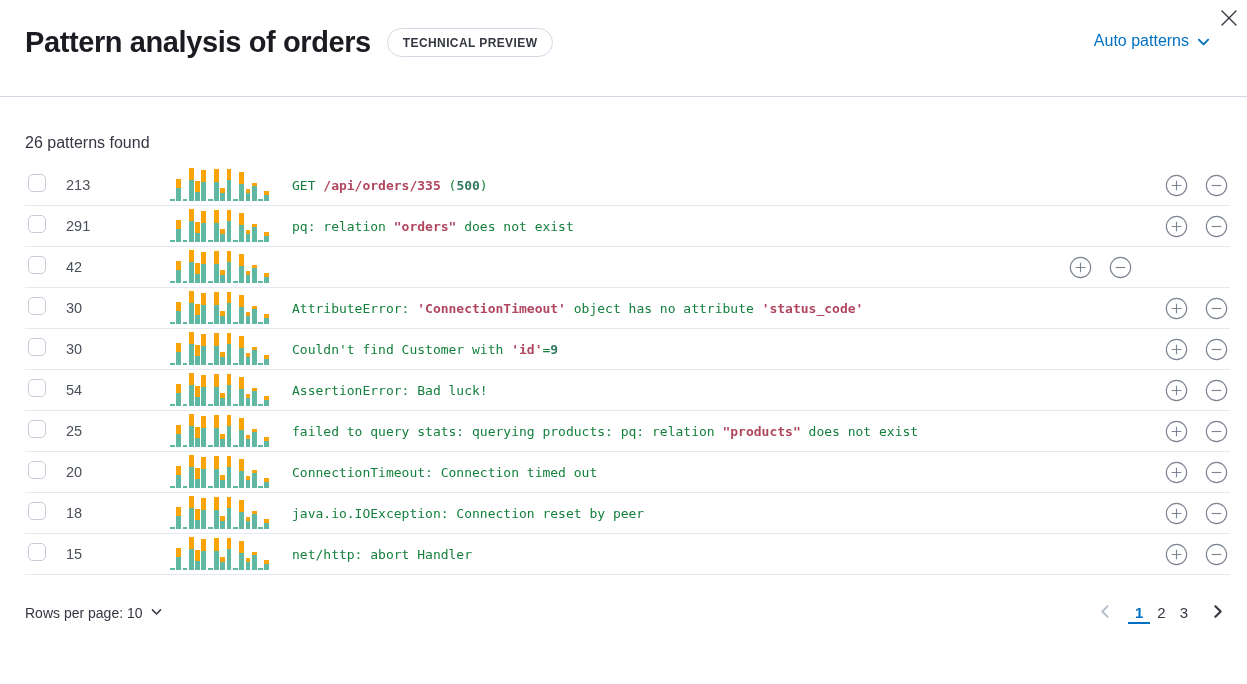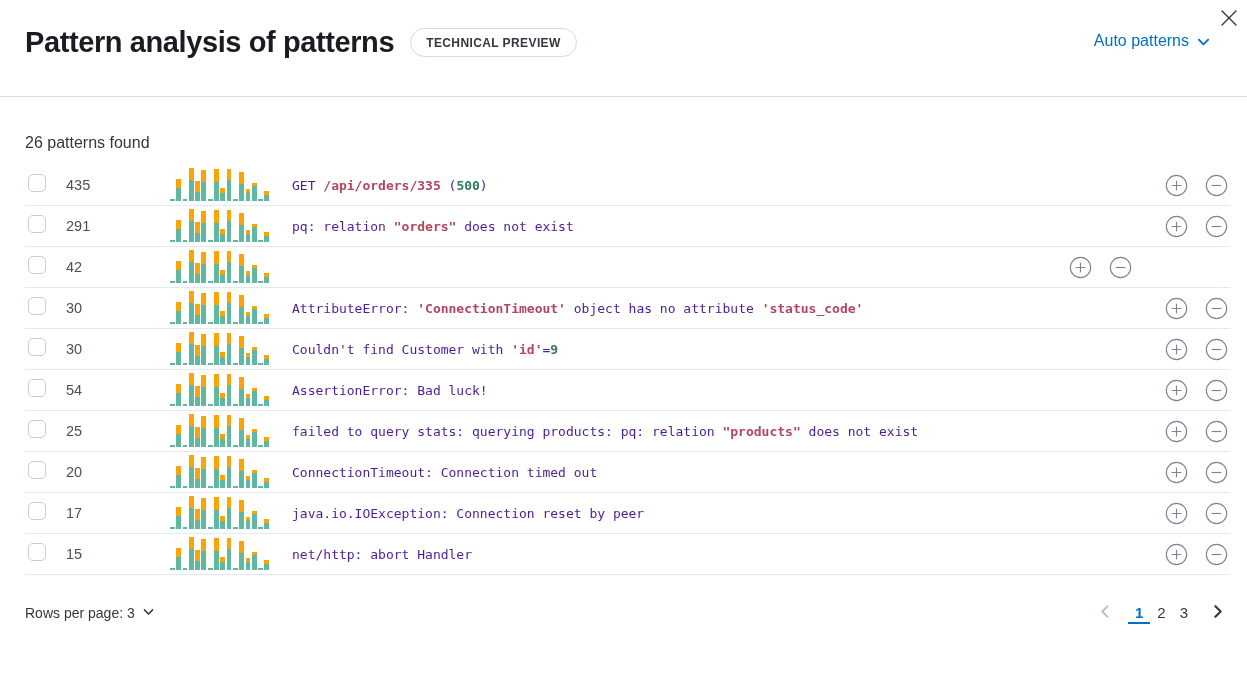--- a/index.html
+++ b/index.html
@@ -57,21 +57,21 @@
   .spark { display:flex; align-items:flex-end; gap:1.5px; width:100px; height:35px; padding-bottom:2px; }
   .bar { width:4.8px; height:100%; display:flex; flex-direction:column; justify-content:flex-end; }
   .seg { display:block; width:100%; }
   .seg.orange { background:#fba408; }
   .seg.teal   { background:#61b8a2; }
 
   .example-cell {
     font-family:"DejaVu Sans Mono", monospace; font-size:13px;
     white-space:nowrap; overflow:hidden;
   }
-  .tok-plain  { color:#4c1d95; }
+  .tok-plain  { color:#15803d; }
   .tok-string { color:#b0475f; font-weight:700; }
   .tok-number { color:#337a62; font-weight:700; }
 
   .actions-cell { display:flex; justify-content:flex-end; gap:17px; padding-right:2px; }
   .icon-btn {
     width:23px; height:23px; padding:0; background:none; border:none;
     color:#7d8491; cursor:pointer;
   }
   .icon-btn svg { display:block; }
 
@@ -93,21 +93,21 @@
   .nav-btn { background:none; border:none; padding:2px 4px; cursor:pointer; }
   .nav-btn.prev { color:#b4bdcb; }
   .nav-btn.next { color:#343741; }
 </style>
 </head>
 <body>
 
 <div>
 
   <header class="flyout-header">
-    <h1 class="page-title">Pattern analysis of patterns</h1>
+    <h1 class="page-title">Pattern analysis of orders</h1>
     <span class="badge">TECHNICAL PREVIEW</span>
     <button class="sampling">
       <span>Auto patterns</span>
       <span>
         <svg width="15" height="15" viewBox="0 0 16 16" fill="none" stroke="currentColor" stroke-width="2" stroke-linecap="round" stroke-linejoin="round">
             <path d="M3 6l5 5 5-5"></path>
           </svg>
       </span>
     </button>
     <button class="close-btn">
@@ -117,21 +117,21 @@
     </button>
   </header>
 
   <main class="content">
     <div class="patterns-found">26 patterns found</div>
 
     <div>
       <div id="rows-container">
   <div class="grid-row trow">
     <span><span class="checkbox"></span></span>
-    <span class="count-cell">435</span>
+    <span class="count-cell">213</span>
     <span class="spark">
               <span class="bar">
                 <i class="seg orange" style="height: 0%;"></i>
                 <i class="seg teal" style="height: 5.55556%;"></i>
               </span>
               <span class="bar">
                 <i class="seg orange" style="height: 27.7778%;"></i>
                 <i class="seg teal" style="height: 38.8889%;"></i>
               </span>
               <span class="bar">
@@ -804,21 +804,21 @@
         <svg width="23" height="23" viewBox="0 0 24 24" fill="none" stroke="currentColor" stroke-width="1.2">
                   <circle cx="12" cy="12" r="10.6"></circle>
                   <path d="M7 12h10"></path>
                 </svg>
       </button>
     </span>
   </div>
 
   <div class="grid-row trow">
     <span><span class="checkbox"></span></span>
-    <span class="count-cell">17</span>
+    <span class="count-cell">18</span>
     <span class="spark">
               <span class="bar">
                 <i class="seg orange" style="height: 0%;"></i>
                 <i class="seg teal" style="height: 5.55556%;"></i>
               </span>
               <span class="bar">
                 <i class="seg orange" style="height: 27.7778%;"></i>
                 <i class="seg teal" style="height: 38.8889%;"></i>
               </span>
               <span class="bar">
@@ -978,21 +978,21 @@
                   <path d="M7 12h10"></path>
                 </svg>
       </button>
     </span>
   </div>
 </div>
     </div>
 
     <footer class="tfoot">
       <button class="rpp">
-        <span>Rows per page: 3</span>
+        <span>Rows per page: 10</span>
         <span>
           <svg width="13" height="13" viewBox="0 0 16 16" fill="none" stroke="currentColor" stroke-width="1.8" stroke-linecap="round" stroke-linejoin="round">
               <path d="M3 6l5 5 5-5"></path>
             </svg>
         </span>
       </button>
       <nav class="pagination">
         <button class="nav-btn prev">
           <svg width="17" height="17" viewBox="0 0 16 16" fill="none" stroke="currentColor" stroke-width="1.8" stroke-linecap="round" stroke-linejoin="round">
               <path d="M10 3L5 8l5 5"></path>

